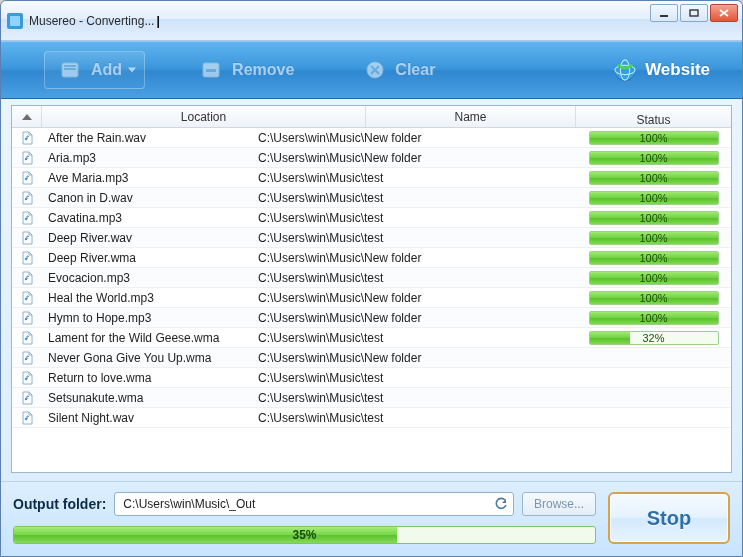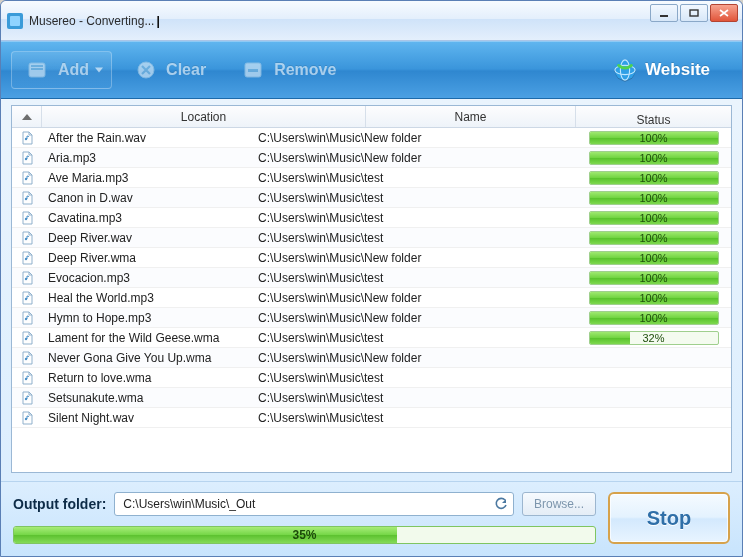--- a/index.html
+++ b/index.html
@@ -7,21 +7,21 @@
 .window { width: 743px; height: 557px; border: 1px solid #5a7fb5; border-radius: 6px 6px 0 0; background: #fff; display: flex; flex-direction: column; }
 .titlebar { height: 40px; background: linear-gradient(to bottom, #f7fbff 0%, #e4effc 45%, #cfe3f9 46%, #e4effc 100%); border-bottom: 1px solid #a9c5e7; display: flex; align-items: center; padding: 0 6px; border-radius: 6px 6px 0 0; position: relative; }
 .titlebar .app-icon { width: 16px; height: 16px; background: #3a9bd9; border-radius: 2px; margin-right: 6px; position: relative; }
 .titlebar .app-icon::after { content: ""; position: absolute; inset: 3px; background: #8fd3ff; border-radius: 1px; }
 .titlebar .title { color: #2b2b2b; font-size: 12px; }
 .titlebar .cursor { font-weight: bold; margin-left: 2px; }
 .winbtns { position: absolute; right: 4px; top: 3px; display: flex; gap: 2px; }
 .winbtn { width: 28px; height: 18px; border: 1px solid #8aa8c8; border-radius: 2px; background: linear-gradient(#f2f8ff,#d7e7f8); display: flex; align-items: center; justify-content: center; font-size: 10px; color: #333; cursor: default; }
 .winbtn.close { background: linear-gradient(#f7a38f,#e1553a); border-color: #b34432; color: #fff; }
 .toolbar { height: 58px; background: linear-gradient(to bottom, #5fb5ef 0%, #3a95db 48%, #2f87d0 52%, #4ba0e3 100%); display: flex; align-items: center; padding: 0 10px; border-top: 1px solid #8ecaf5; border-bottom: 1px solid #1c6aaa; }
-.tool { display: flex; align-items: center; gap: 8px; padding: 6px 14px; margin-right: 8px; color: #dcebf7; font-weight: bold; font-size: 16px; text-shadow: 0 -1px 0 rgba(0,0,0,.15); }
+.tool { display: flex; align-items: center; gap: 8px; padding: 6px 14px; margin-right: 8px; color: #dcebf7; font-weight: bold; font-size: 16px; text-shadow: 0 -1px 0 rgba(0,0,0,.15); margin-left: 33px; }
 .tool.disabled { opacity: .7; }
 .tool .ticon { width: 24px; height: 24px; display: inline-flex; align-items: center; justify-content: center; }
 .tool.add { border: 1px solid rgba(255,255,255,.4); border-radius: 4px; background: linear-gradient(rgba(255,255,255,.15),rgba(255,255,255,0)); padding-right: 22px; position: relative; }
 .tool.add .caret { position: absolute; right: 8px; top: 50%; transform: translateY(-50%); width: 0; height: 0; border-left: 4px solid transparent; border-right: 4px solid transparent; border-top: 5px solid #e8f3fc; }
 .spacer { flex: 1; }
 .tool.website { color: #fff; font-weight: bold; font-size: 17px; }
 .tool.website .ticon svg { filter: drop-shadow(0 1px 0 rgba(0,0,0,.2)); }
 .content { flex: 1; padding: 6px 10px 8px 10px; background: linear-gradient(to bottom,#eaf4fd,#dceefe); display: flex; flex-direction: column; }
 .table-wrap { flex: 1; border: 1px solid #9bb8d5; background: #fff; overflow: hidden; display: flex; flex-direction: column; }
 .thead { display: flex; background: linear-gradient(#fdfdfe,#eef3f9); border-bottom: 1px solid #cdd8e5; height: 22px; }
@@ -94,34 +94,34 @@
             <rect x="4" y="6" width="12" height="2" fill="#7fb9e0"></rect>
             <rect x="4" y="9" width="12" height="2" fill="#7fb9e0"></rect>
           </svg>
         </span>
       <span>Add</span>
       <span class="caret"></span>
     </div>
     <div class="tool disabled">
       <span class="ticon">
           <svg width="22" height="22" viewBox="0 0 22 22">
-            <circle cx="11" cy="11" r="8" fill="#cfe6f7" stroke="#9ec8e6"></circle>
-            <path d="M7 7 L15 15 M15 7 L7 15" stroke="#7fb9e0" stroke-width="2.2"></path>
+            <rect x="2" y="4" width="16" height="14" rx="2" fill="#cfe6f7" stroke="#9ec8e6"></rect>
+            <rect x="5" y="10" width="10" height="3" fill="#7fb9e0"></rect>
           </svg>
         </span>
-      <span>Clear</span>
+      <span>Remove</span>
     </div>
     <div class="tool disabled">
       <span class="ticon">
           <svg width="22" height="22" viewBox="0 0 22 22">
-            <rect x="2" y="4" width="16" height="14" rx="2" fill="#cfe6f7" stroke="#9ec8e6"></rect>
-            <rect x="5" y="10" width="10" height="3" fill="#7fb9e0"></rect>
+            <circle cx="11" cy="11" r="8" fill="#cfe6f7" stroke="#9ec8e6"></circle>
+            <path d="M7 7 L15 15 M15 7 L7 15" stroke="#7fb9e0" stroke-width="2.2"></path>
           </svg>
         </span>
-      <span>Remove</span>
+      <span>Clear</span>
     </div>
     <div class="spacer"></div>
     <div class="tool website">
       <span class="ticon">
           <svg width="26" height="26" viewBox="0 0 26 26">
             <circle cx="13" cy="13" r="11" fill="#2f9fe6"></circle>
             <ellipse cx="13" cy="13" rx="11" ry="5" fill="none" stroke="#bfe6ff" stroke-width="1.2"></ellipse>
             <ellipse cx="13" cy="13" rx="5" ry="11" fill="none" stroke="#bfe6ff" stroke-width="1.2"></ellipse>
             <path d="M6 8 Q13 14 20 8" fill="none" stroke="#4fd24f" stroke-width="3" stroke-linecap="round"></path>
           </svg>

